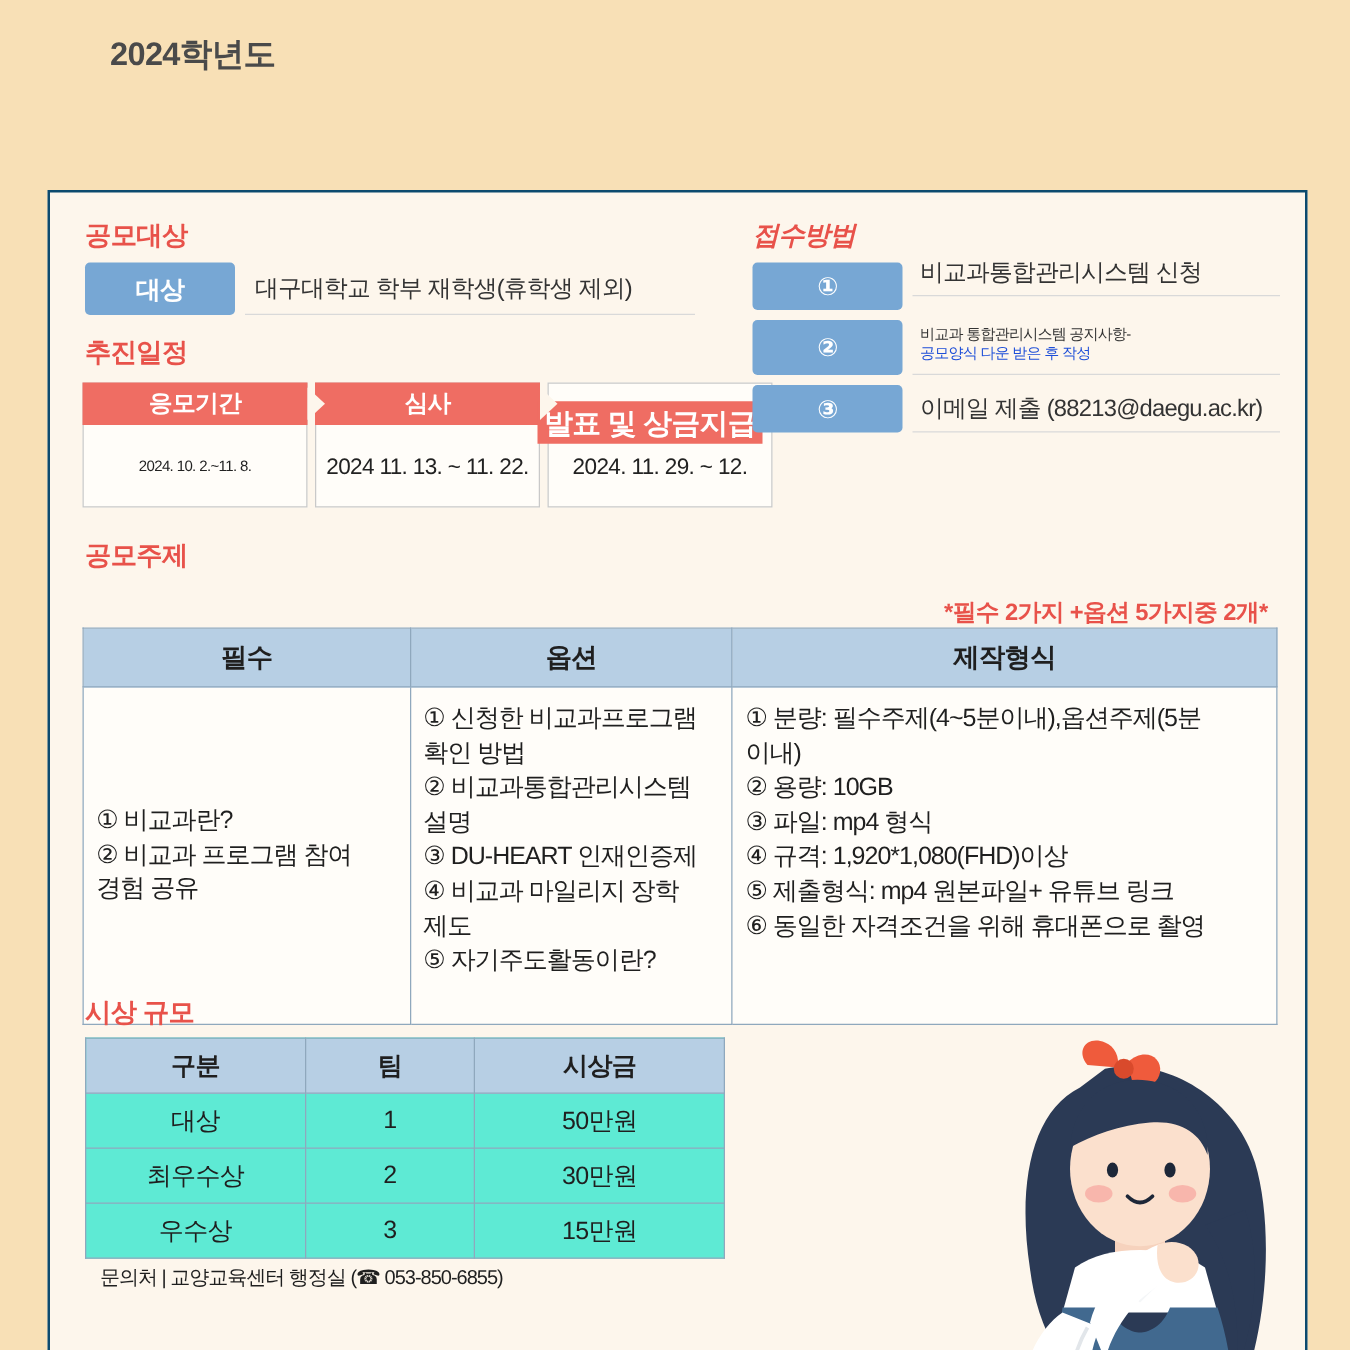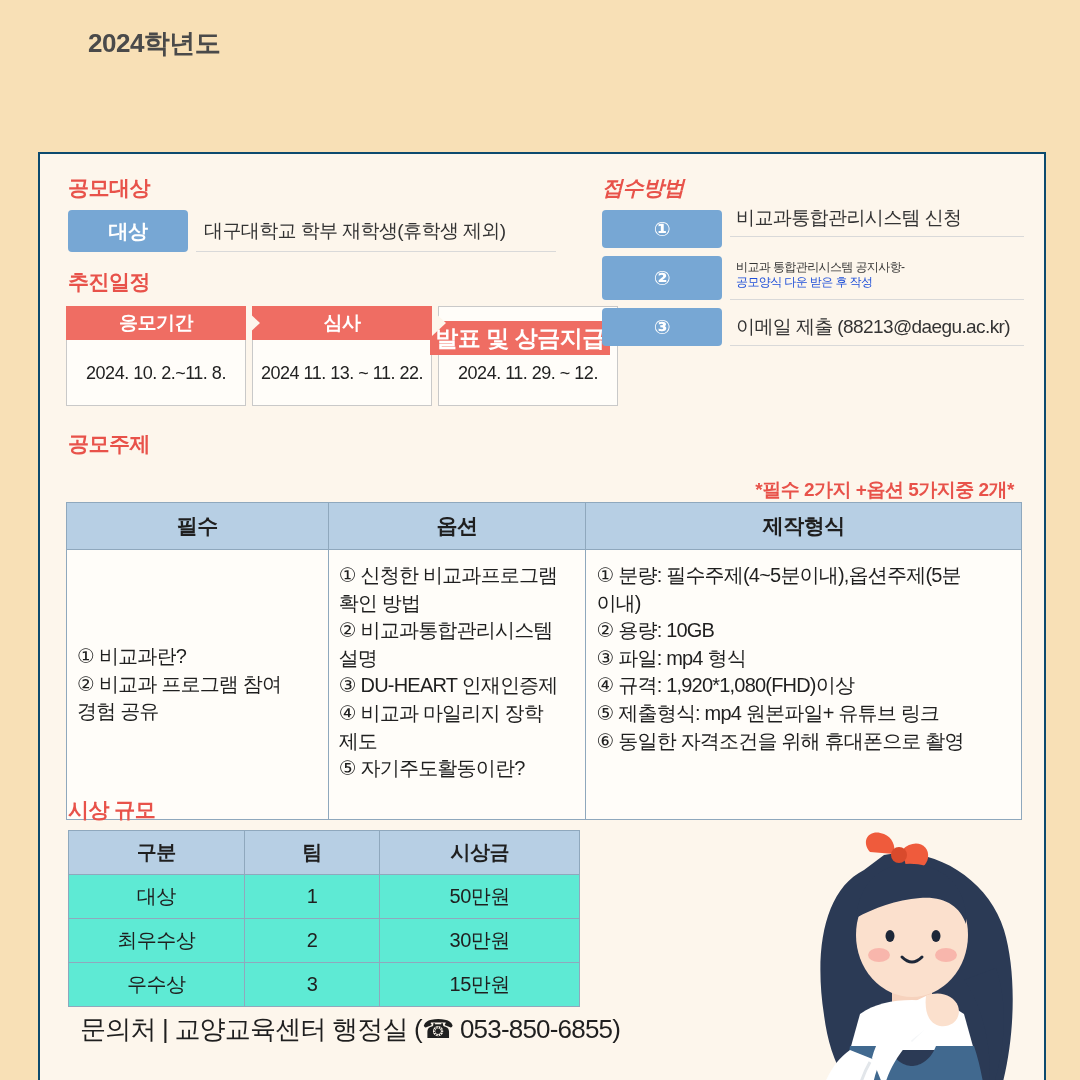--- a/index.html
+++ b/index.html
@@ -143,21 +143,21 @@
   .ptable td {
     border: 1px solid #8fa8bd;
     font-size: 20px; color: #1f1f1f;
     text-align: center;
     padding: 8px 0;
     letter-spacing: -0.5px;
   }
 
   .contact {
     position: absolute;
-    font-size: 26px; color: #1f1f1f; font-weight: 500;
+    font-size: 16px; color: #1f1f1f; font-weight: 500;
     letter-spacing: -0.8px;
   }
 
   
   .illus { position: absolute; right: 10px; bottom: 0; width: 360px; height: 370px; }
 </style>
 </head>
 <body>
 
 <div id="poster">
@@ -168,21 +168,21 @@
 
     <div class="sec-label" style="left:28px; top:20px;">공모대상</div>
     <div class="pill" style="left:28px; top:56px; width:120px; height:42px;">대상</div>
     <div class="rowline" style="left:156px; top:56px; width:360px; height:42px; padding-left:8px;">대구대학교 학부 재학생(휴학생 제외)</div>
 
     <div class="sec-label" style="left:28px; top:114px;">추진일정</div>
     <div class="note-red" style="left:318px; top:116px;">*일정은 변동 될수 있음 *</div>
 
     <div class="sched-box" style="left:26px; top:152px; width:180px; height:100px;"></div>
     <div class="sched-head" style="left:26px; top:152px; width:180px; height:34px;">응모기간</div>
-    <div class="sched-date" style="left:26px; top:190px; width:180px; height:58px; font-size:18px;">2024. 10. 2.~11. 8.</div>
+    <div class="sched-date" style="left:26px; top:190px; width:180px; height:58px; font-size:12px;">2024. 10. 2.~11. 8.</div>
     <div class="arrow" style="left:206px; top:156px;"></div>
 
     <div class="sched-box" style="left:212px; top:152px; width:180px; height:100px;"></div>
     <div class="sched-head" style="left:212px; top:152px; width:180px; height:34px;">심사</div>
     <div class="sched-date" style="left:212px; top:190px; width:180px; height:58px; font-size:18px;">2024  11. 13. ~ 11. 22.</div>
     <div class="arrow" style="left:392px; top:156px;"></div>
 
     <div class="sched-box" style="left:398px; top:152px; width:180px; height:100px;"></div>
     <div class="sched-head" style="left:390px; top:152px; width:180px; height:34px; font-size:23px;margin-top:15px;">발표 및 상금지급</div>
     <div class="sched-date" style="left:398px; top:190px; width:180px; height:58px; font-size:18px;">2024. 11. 29. ~ 12.</div>

